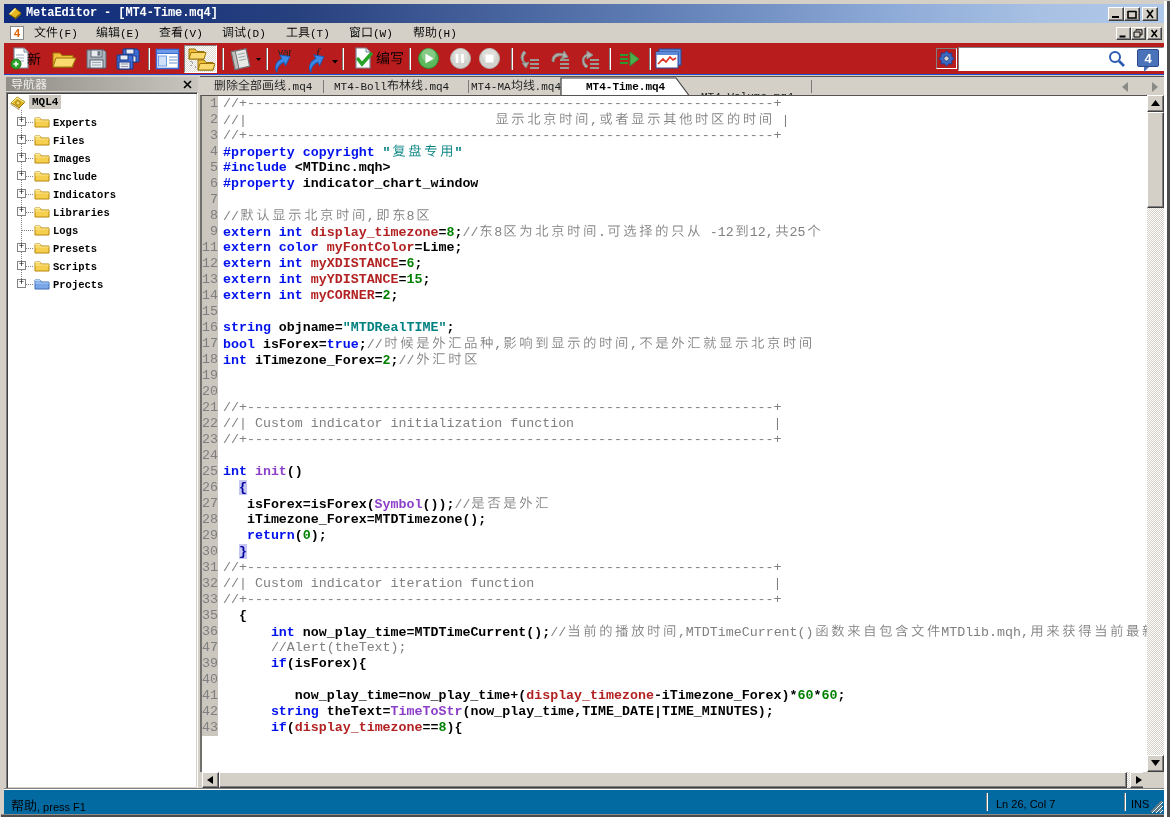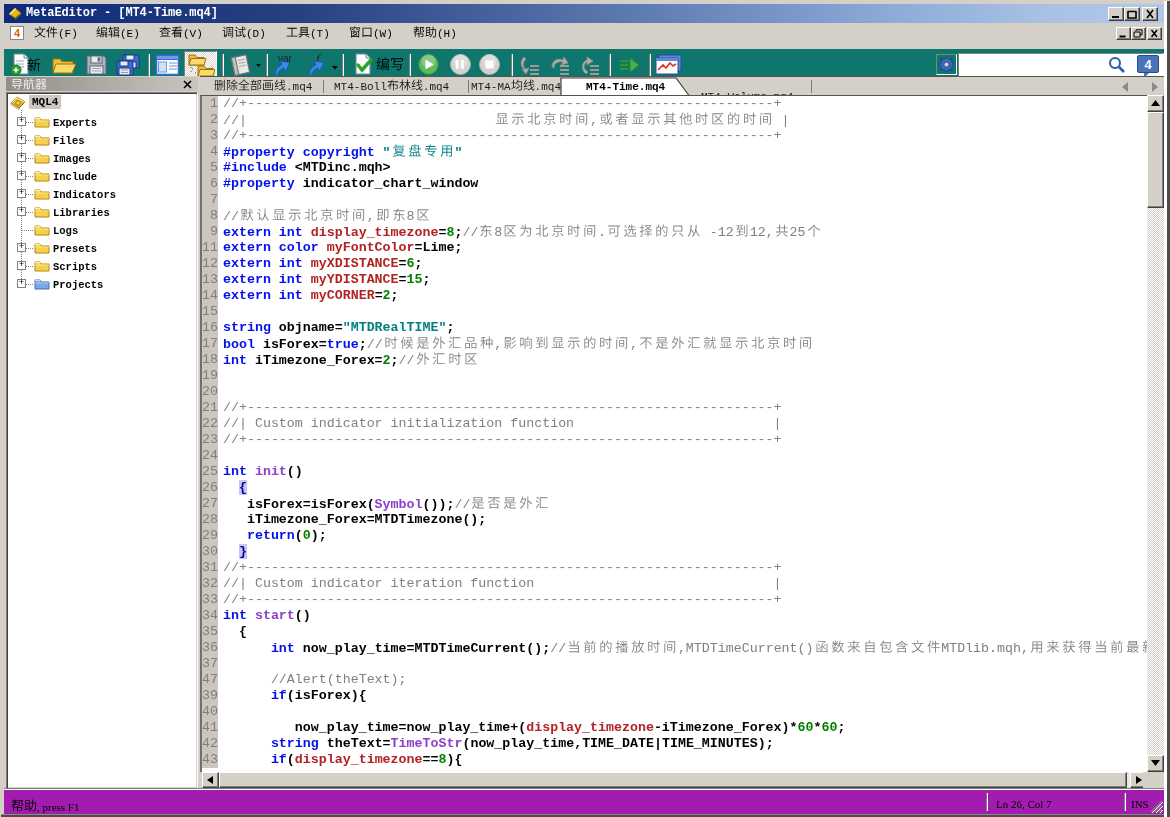--- a/index.html
+++ b/index.html
@@ -13,22 +13,22 @@
  background:linear-gradient(90deg,#0d2a7c 0%,#27407e 25%,#5e7cb4 55%,#8fabd8 77%,#a9c2e4 90%,#b0c8ea 100%);
  color:#fff;font-family:"Liberation Mono",monospace;font-weight:bold;font-size:12px;line-height:19px;}
 #title .ttext{position:absolute;left:22px;top:0;letter-spacing:-0.1px}
 .wbtn{position:absolute;top:3px;width:16px;height:14px;background:#d4d0c8;
  border-top:1px solid #fff;border-left:1px solid #fff;border-right:1px solid #404040;border-bottom:1px solid #404040;
  box-shadow:inset -1px -1px 0 #808080;font-family:"Liberation Mono",monospace;text-align:center}
 
 #menubar{position:absolute;left:3px;top:22px;right:6px;height:20px;background:#d4d0c8;font-size:12px;color:#000}
 .mitem{position:absolute;top:3px;height:15px;line-height:15px;font-family:"Liberation Mono",monospace;font-size:11px}
 
-#toolbar{position:absolute;left:3px;top:48px;right:6px;height:32px;background:#0f766e;
- border-bottom:3px solid #1d4ed8}
+#toolbar{position:absolute;left:3px;top:42px;right:6px;height:32px;background:#b91c1c;
+ border-bottom:1px solid #1d4ed8}
 .tsep{position:absolute;top:5px;width:2px;height:22px;border-left:1px solid #808080;border-right:1px solid #fff}
 .ticon{position:absolute;top:4px}
 
 #main{position:absolute;left:3px;top:75px;right:6px;bottom:29px;background:#d4d0c8}
 
 #navhead{position:absolute;left:2px;top:1px;width:192px;height:14px;
  background:linear-gradient(90deg,#908e86,#c8c6bf);color:#fdfdfa;font-size:12px;line-height:14px}
 #navbody{position:absolute;left:2px;top:16px;width:192px;height:697px;background:#fff;
  border:1px solid #808080;border-right-color:#fff;border-bottom-color:#fff;
  box-shadow:inset 1px 1px 0 #404040, inset -1px -1px 0 #d4d0c8;overflow:hidden;
@@ -56,23 +56,23 @@
 i.r{color:#b22222}
 i.f{color:#8c3fc8}
 i.v{color:#000000}
 i.b{color:#000}
 i.hb{color:#0000a0;background:#c6c6f2}
 
 .sbtn{position:absolute;background:#d4d0c8;border-top:1px solid #fff;border-left:1px solid #fff;
  border-right:1px solid #404040;border-bottom:1px solid #404040;box-shadow:inset -1px -1px 0 #808080}
 .track{background:#fff;background-image:repeating-conic-gradient(#d4d0c8 0% 25%,#fff 0% 50%);background-size:2px 2px}
 
-#status{position:absolute;left:3px;bottom:3px;right:6px;height:26px;background:#a21caf;
+#status{position:absolute;left:3px;bottom:3px;right:6px;height:26px;background:#0369a1;
  border-top:1px solid #808080;box-shadow:inset 0 1px 0 #fff;
- font-family:Liberation Serif, serif;font-size:11px;color:#000}
+ font-family:Liberation Sans, sans-serif;font-size:11px;color:#000}
 </style></head><body>
 <div id="frame">
 
 <div id="title">
       <svg width="16" height="16" viewBox="0 0 16 16" style="position:absolute;left:3px;top:1px">
         <path d="M2 9 L8 3 L14 8 L8 13 Z" fill="#e8b820" stroke="#8a6a00"></path>
         <path d="M2 9 L8 3 L9 4 L3.5 9.5 Z" fill="#fdf0a0"></path>
         <path d="M8 13 L14 8 L14 9.5 L8 14.5 Z" fill="#9a7a00"></path>
       </svg>
       <span class="ttext">MetaEditor - [MT4-Time.mq4]</span>
@@ -613,21 +613,20 @@
                     <use href="#g5916" x="3700"></use>
                     <use href="#g6C47" x="4900"></use>
                   </g>
                 </svg></i></span></div>
 <div class="row"><span class="num">28</span><span class="txt"><i class="b">   iTimezone_Forex=MTDTimezone();</i></span></div>
 <div class="row"><span class="num">29</span><span class="txt"><i class="b">   </i><i class="k">return</i><i class="b">(</i><i class="n">0</i><i class="b">);</i></span></div>
 <div class="row"><span class="num">30</span><span class="txt"><i class="b">  </i><i class="hb">}</i></span></div>
 <div class="row"><span class="num">31</span><span class="txt"><i class="c">//+------------------------------------------------------------------+</i></span></div>
 <div class="row"><span class="num">32</span><span class="txt"><i class="c">//| Custom indicator iteration function                              |</i></span></div>
 <div class="row"><span class="num">33</span><span class="txt"><i class="c">//+------------------------------------------------------------------+</i></span></div>
-<div class="row"><span class="num">34</span><span class="txt"><i class="k">int </i><i class="f">start</i><i class="b">()</i></span></div>
 <div class="row"><span class="num">35</span><span class="txt"><i class="b">  {</i></span></div>
 <div class="row"><span class="num">36</span><span class="txt"><i class="b">      </i><i class="k">int </i><i class="b">now_play_time=MTDTimeCurrent();</i><i class="c">//<svg class="zh" width="111.72" height="13.3" viewBox="0 -880 8400 1000">
                   <g fill="currentColor" transform="scale(1,-1)">
                     <use href="#g5F53" x="100"></use>
                     <use href="#g524D" x="1300"></use>
                     <use href="#g7684" x="2500"></use>
                     <use href="#g64AD" x="3700"></use>
                     <use href="#g653E" x="4900"></use>
                     <use href="#g65F6" x="6100"></use>
                     <use href="#g95F4" x="7300"></use>
@@ -655,21 +654,20 @@
                     <use href="#g65B0" x="8500"></use>
                     <use href="#g7684" x="9700"></use>
                     <use href="#g64AD" x="10900"></use>
                     <use href="#g653E" x="12100"></use>
                     <use href="#g65F6" x="13300"></use>
                     <use href="#g95F4" x="14500"></use>
                     <use href="#g6570" x="15700"></use>
                     <use href="#g636E" x="16900"></use>
                   </g>
                 </svg></i></span></div>
-<div class="row"><span class="num">37</span><span class="txt"></span></div>
 <div class="row"><span class="num">47</span><span class="txt"><i class="b">      </i><i class="c">//Alert(theText);</i></span></div>
 <div class="row"><span class="num">39</span><span class="txt"><i class="b">      </i><i class="k">if</i><i class="b">(isForex){</i></span></div>
 <div class="row"><span class="num">40</span><span class="txt"></span></div>
 <div class="row"><span class="num">41</span><span class="txt"><i class="b">         now_play_time=now_play_time+(</i><i class="r">display_timezone</i><i class="b">-iTimezone_Forex)*</i><i class="n">60</i><i class="b">*</i><i class="n">60</i><i class="b">;</i></span></div>
 <div class="row"><span class="num">42</span><span class="txt"><i class="b">      </i><i class="k">string </i><i class="b">theText=</i><i class="f">TimeToStr</i><i class="b">(now_play_time,</i><i class="v">TIME_DATE</i><i class="b">|</i><i class="v">TIME_MINUTES</i><i class="b">);</i></span></div>
 <div class="row"><span class="num">43</span><span class="txt"><i class="b">      </i><i class="k">if</i><i class="b">(</i><i class="r">display_timezone</i><i class="b">==</i><i class="n">8</i><i class="b">){</i></span></div>
         </div>
 <div class="track" style="position:absolute;right:0;top:19px;width:17px;bottom:16px"></div>
         <span class="sbtn" style="right:0;top:19px;width:17px;height:17px"><svg width="15" height="14" viewBox="0 0 15 14">
             <path d="M7.5 4 L12 10 L3 10 Z" fill="#000"></path>

